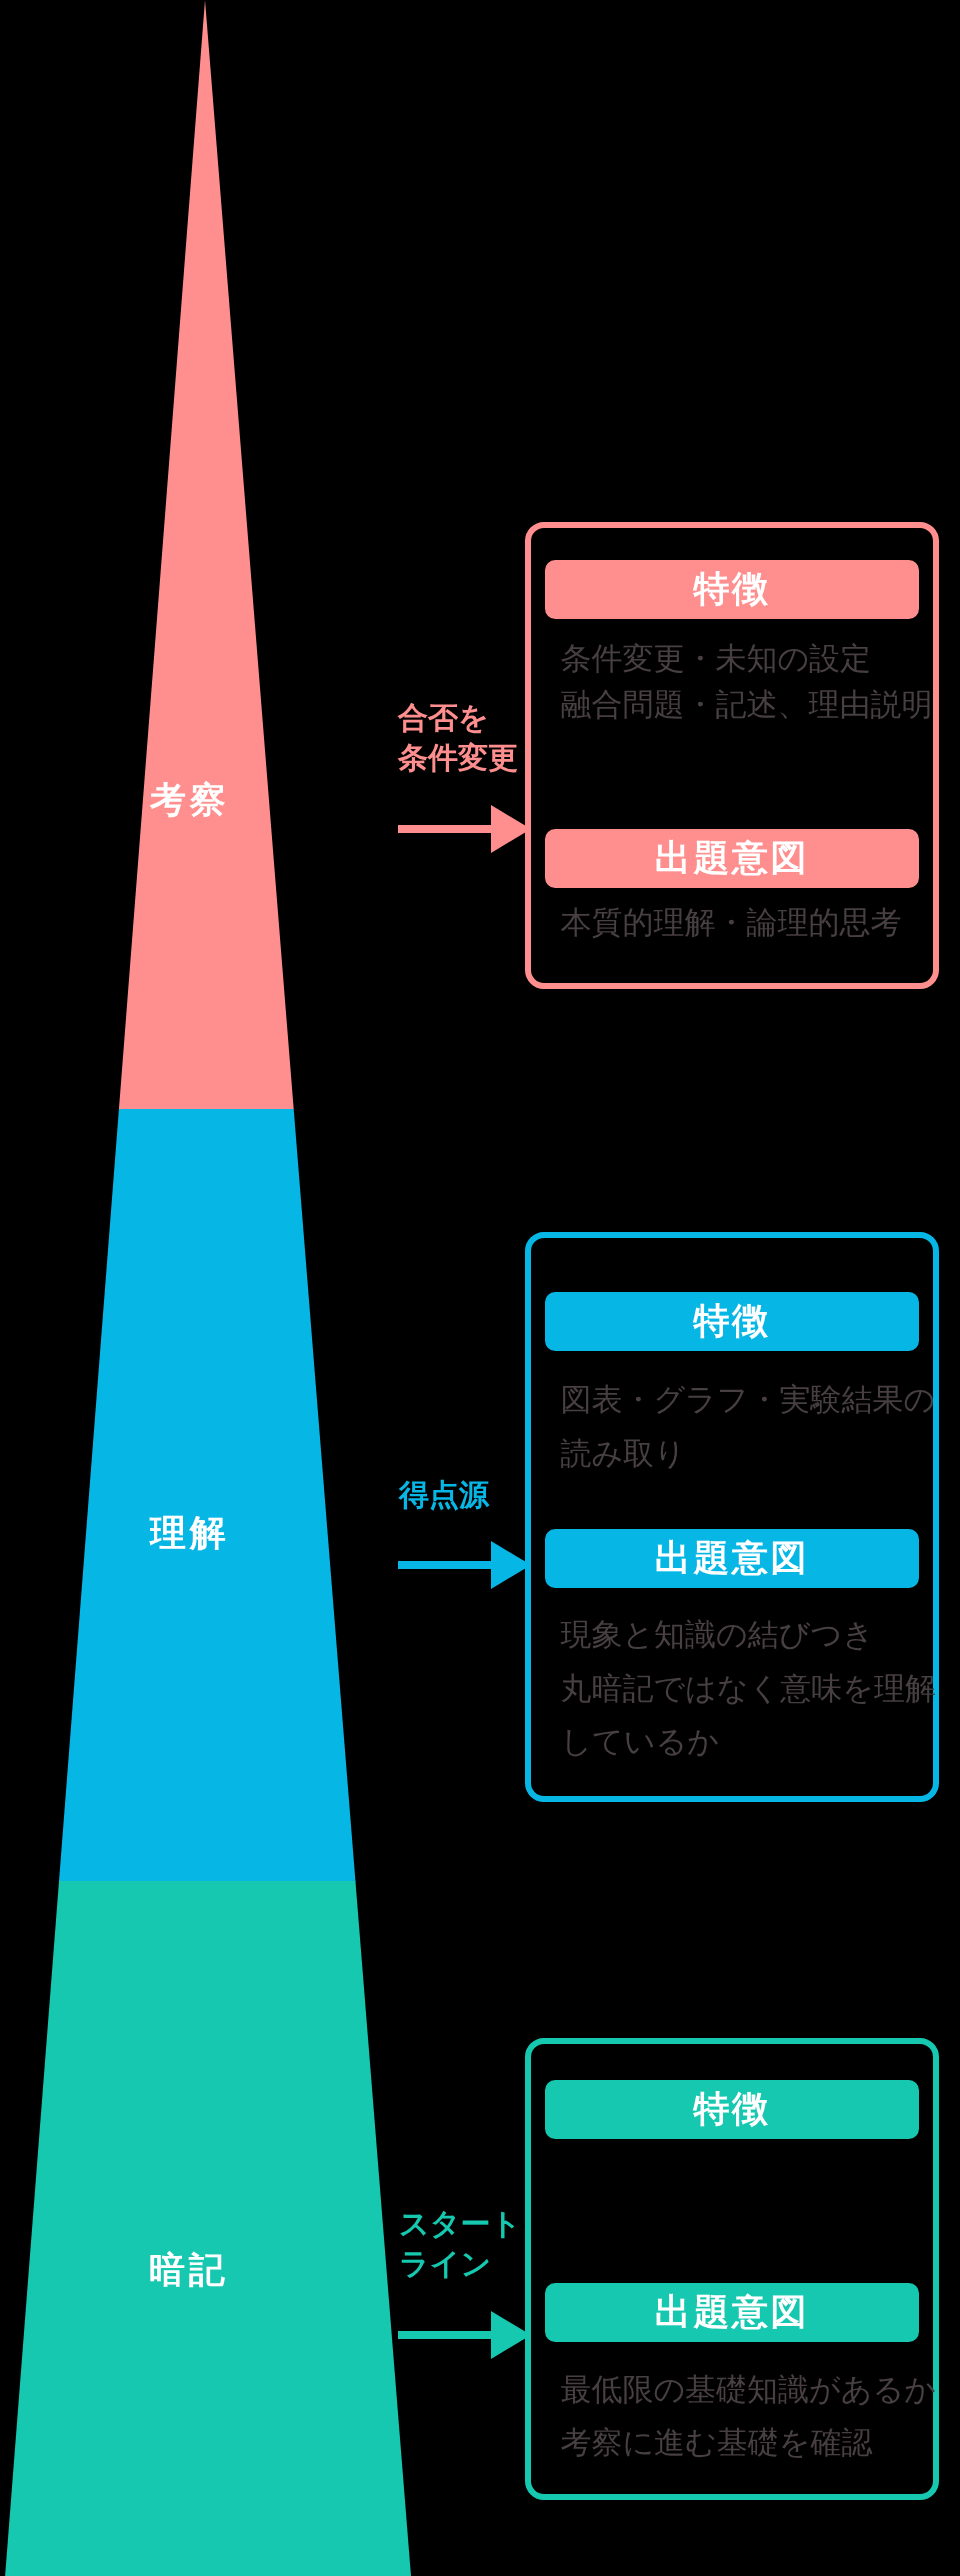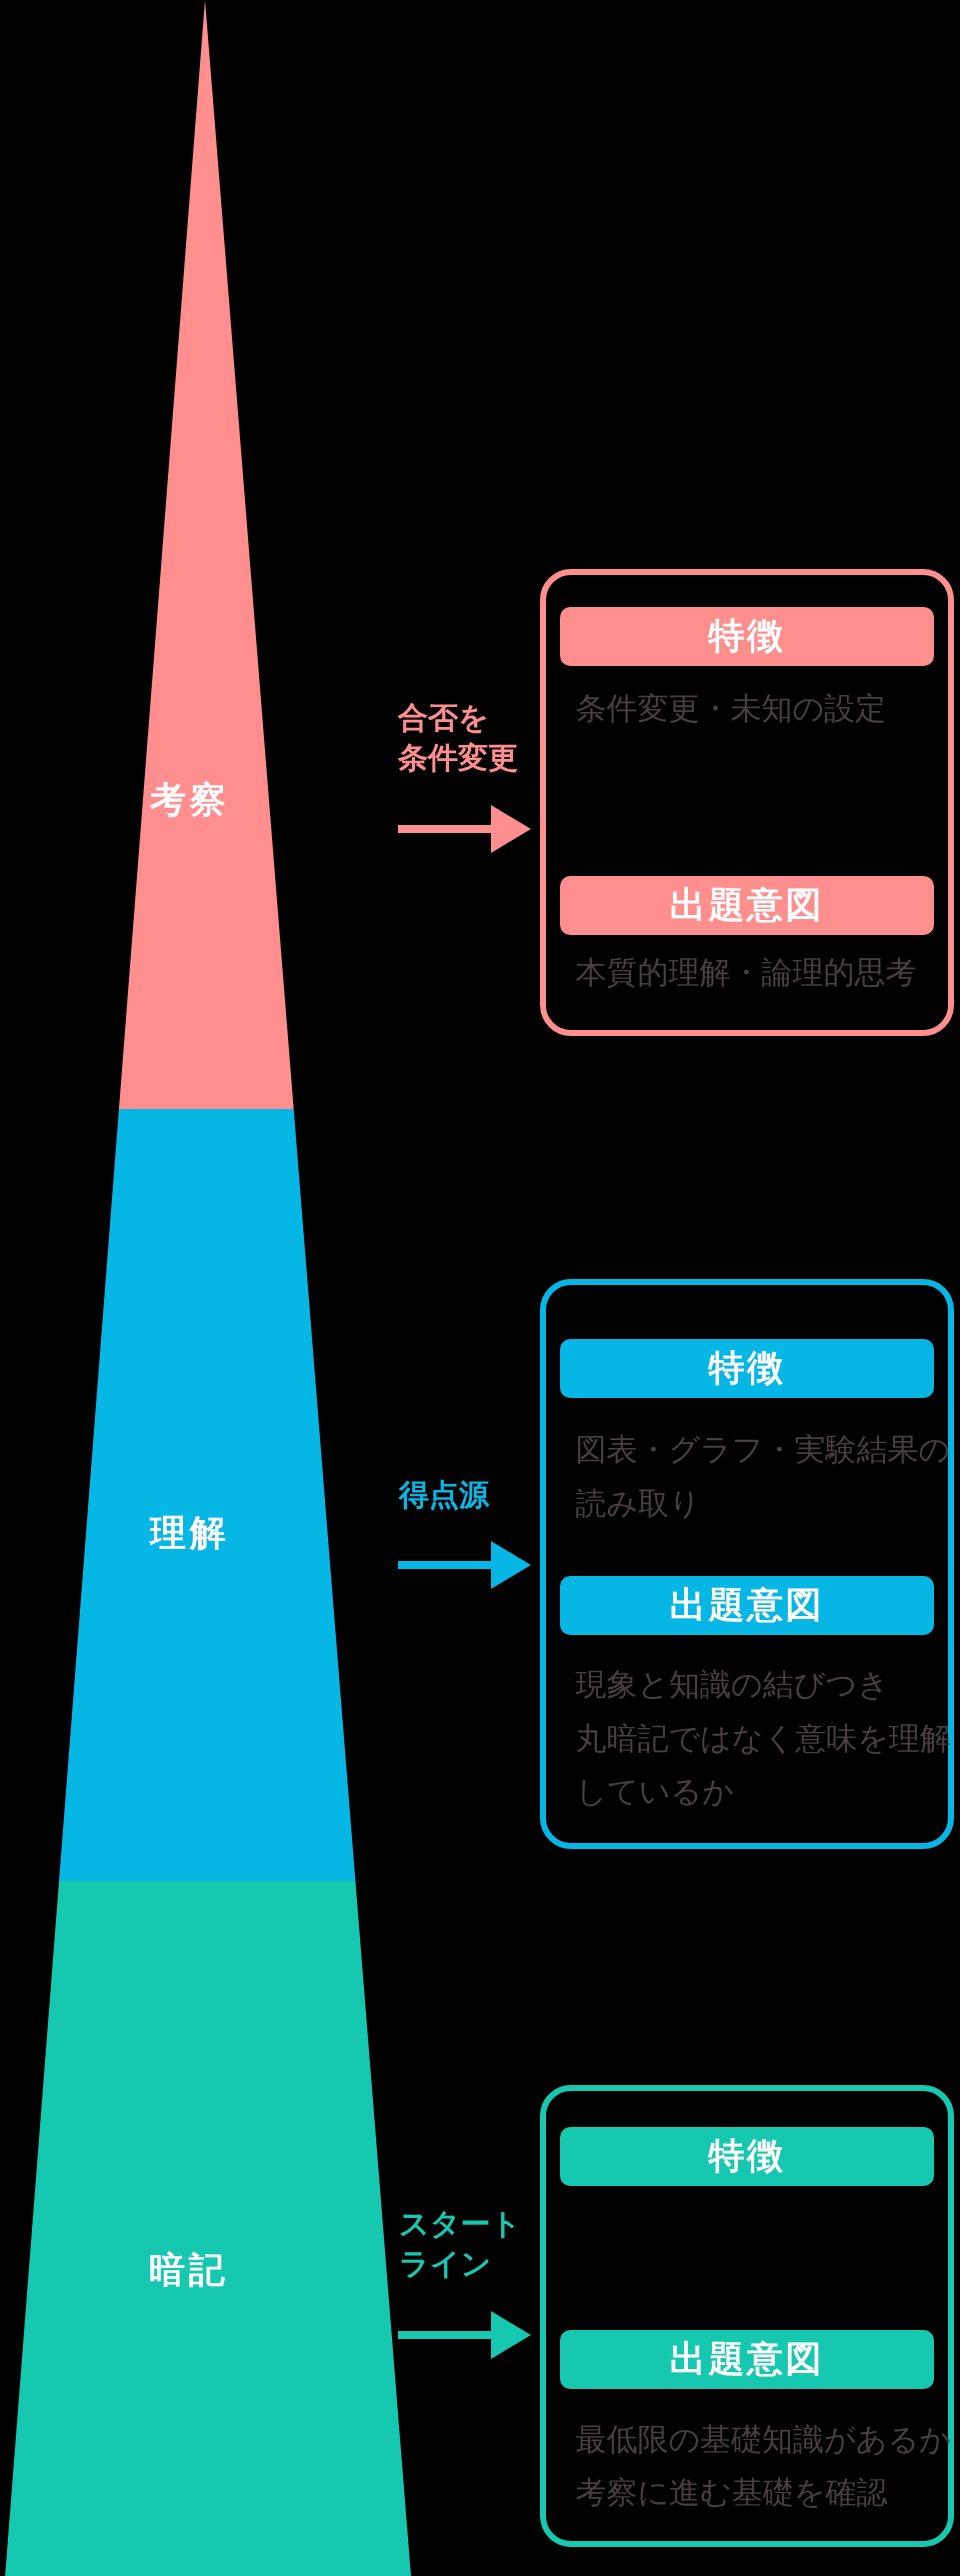--- a/index.html
+++ b/index.html
@@ -31,33 +31,33 @@
   .ar-0{left:398px;top:805px;}
   .ar-1{left:398px;top:1541px;}
   .ar-2{left:398px;top:2311px;}
   .arrow .shaft{position:absolute;left:0;top:20px;width:93px;height:8.3px;}
   .arrow .head{position:absolute;left:93px;top:0;width:0;height:0;
     border-top:24px solid transparent;border-bottom:24px solid transparent;}
   .th-0 .shaft{background:#FF8E8E;} .th-0 .head{border-left:40px solid #FF8E8E;}
   .th-1 .shaft{background:#06B7E6;} .th-1 .head{border-left:40px solid #06B7E6;}
   .th-2 .shaft{background:#15C8AF;} .th-2 .head{border-left:40px solid #15C8AF;}
   
-  .card{position:absolute;left:540px;width:414px;box-sizing:border-box;
-    border-radius:31px;background:transparent;border:6.4px solid;margin-top:47px;}
+  .card{position:absolute;left:525px;width:414px;box-sizing:border-box;
+    border-radius:19px;background:transparent;border:6.4px solid;}
   .cd-0{top:522px;height:467px;border-color:#FF8E8E;}
   .cd-1{top:1232px;height:570px;border-color:#06B7E6;}
   .cd-2{top:2038px;height:462px;border-color:#15C8AF;}
   .heading{position:absolute;left:14px;right:14px;height:59px;border-radius:10.2px;
     display:flex;align-items:center;justify-content:center;
     color:#fff;font-weight:bold;font-size:36px;letter-spacing:2.6px;}
   .cd-0 .heading{background:#FF8E8E;}
   .cd-1 .heading{background:#06B7E6;}
   .cd-2 .heading{background:#15C8AF;}
   .line{position:absolute;left:29.4px;right:12.8px;font-size:31px;line-height:36px;
-    color:#473F42;white-space:nowrap;}
+    color:#473F42;white-space:nowrap;font-family:Liberation Mono, monospace;}
   .cd-0 .h-feat{top:32px;}  .cd-0 .h-intent{top:301px;}
   .cd-0 .ln0{top:115px;} .cd-0 .ln1{top:161px;} .cd-0 .ln2{top:379px;}
   .cd-1 .h-feat{top:54px;}  .cd-1 .h-intent{top:291px;}
   .cd-1 .ln0{top:146px;} .cd-1 .ln1{top:200px;} .cd-1 .ln2{top:381px;}
   .cd-1 .ln3{top:435px;} .cd-1 .ln4{top:488px;}
   .cd-2 .h-feat{top:36px;}  .cd-2 .h-intent{top:239px;}
   .cd-2 .ln0{top:131px;} .cd-2 .ln1{top:330px;} .cd-2 .ln2{top:383px;}
 </style>
 </head>
 <body>
@@ -95,20 +95,21 @@
     <span class="head"></span>
   </div>
   <div class="arrow th-2 ar-2">
     <span class="shaft"></span>
     <span class="head"></span>
   </div>
 
   <div class="card cd-0">
     <div class="heading h-feat">特徴</div>
     <div class="line ln0">条件変更・未知の設定</div>
+    <div class="line ln1">融合問題・記述、理由説明</div>
     <div class="heading h-intent">出題意図</div>
     <div class="line ln2">本質的理解・論理的思考</div>
   </div>
 
   <div class="card cd-1">
     <div class="heading h-feat">特徴</div>
     <div class="line ln1">読み取り</div>
     <div class="line ln0">図表・グラフ・実験結果の</div>
     <div class="heading h-intent">出題意図</div>
     <div class="line ln2">現象と知識の結びつき</div>

